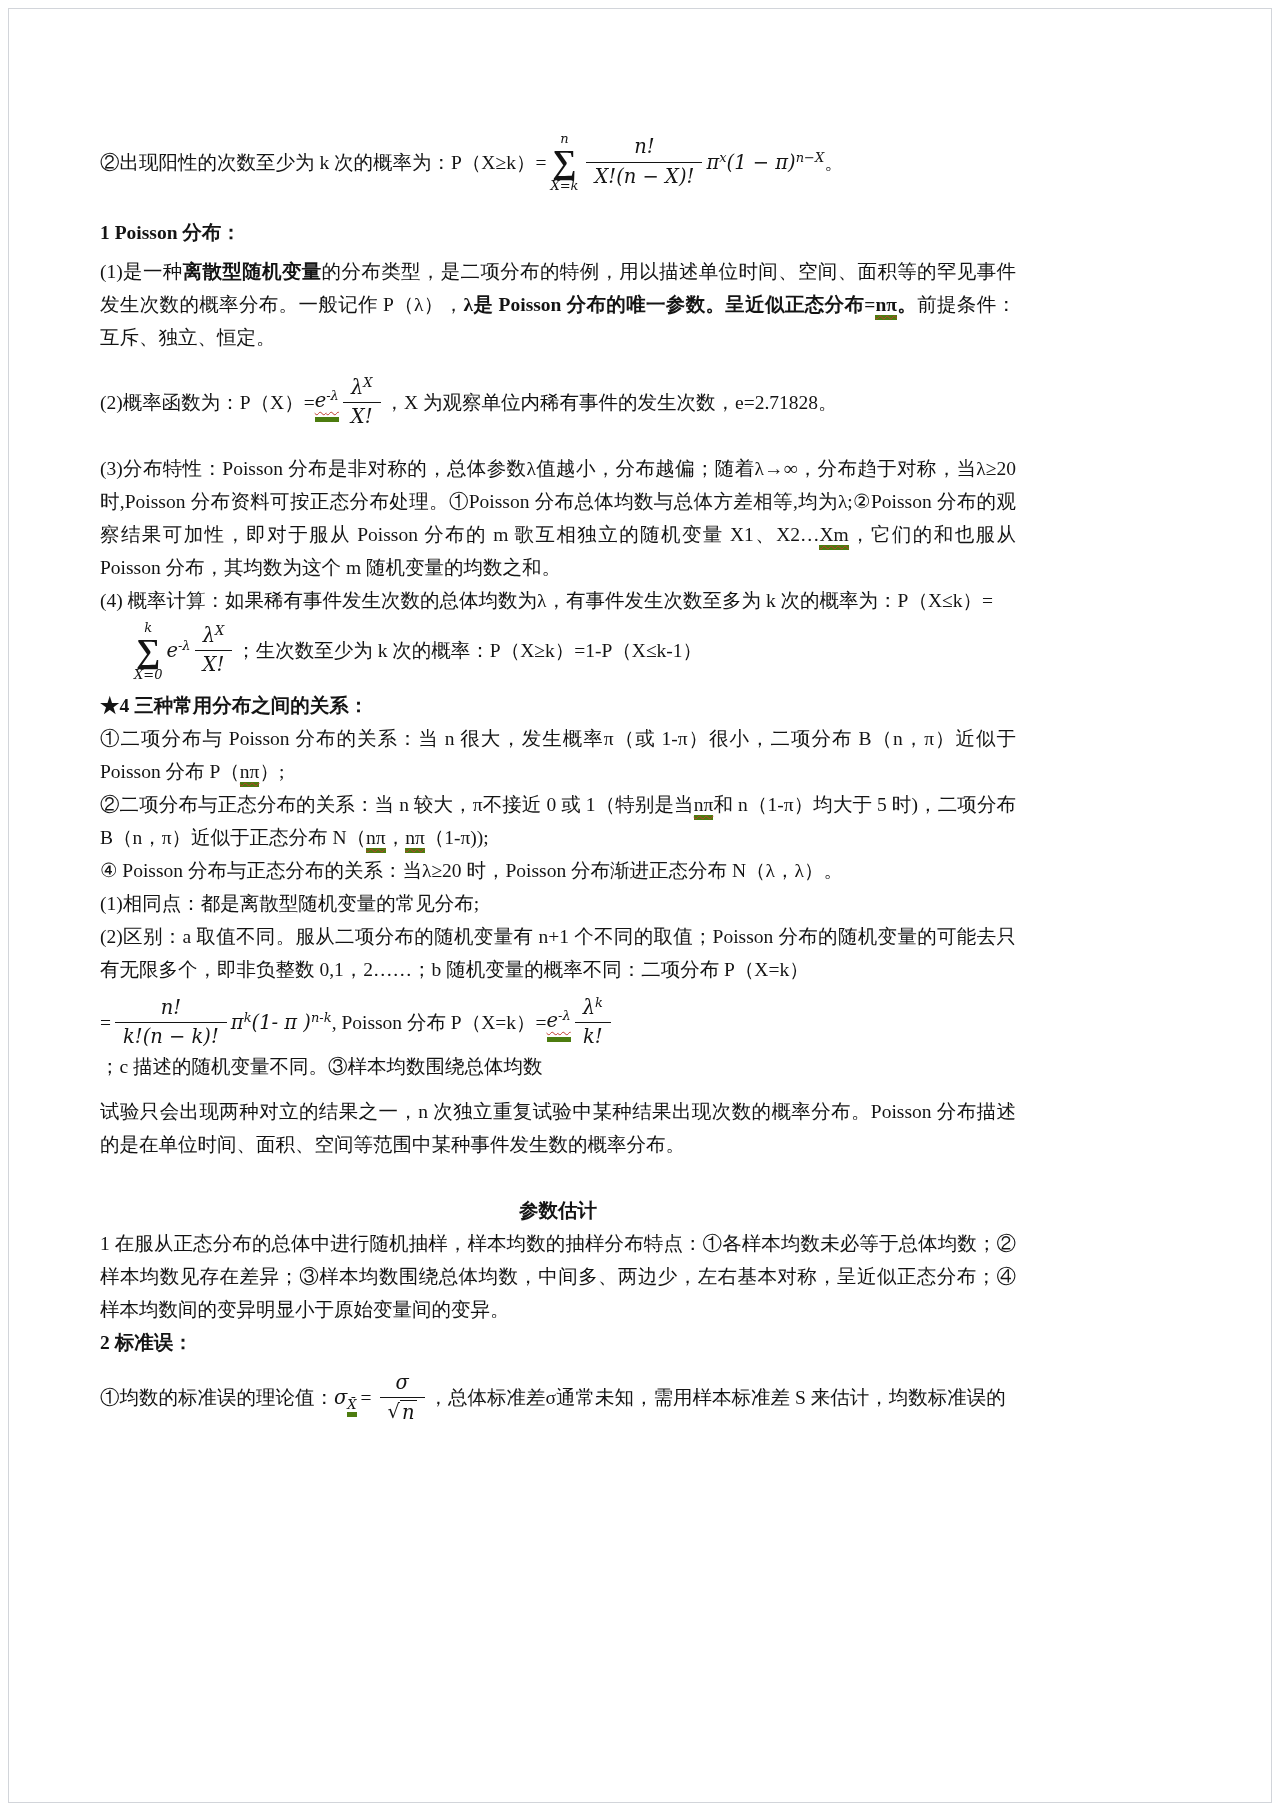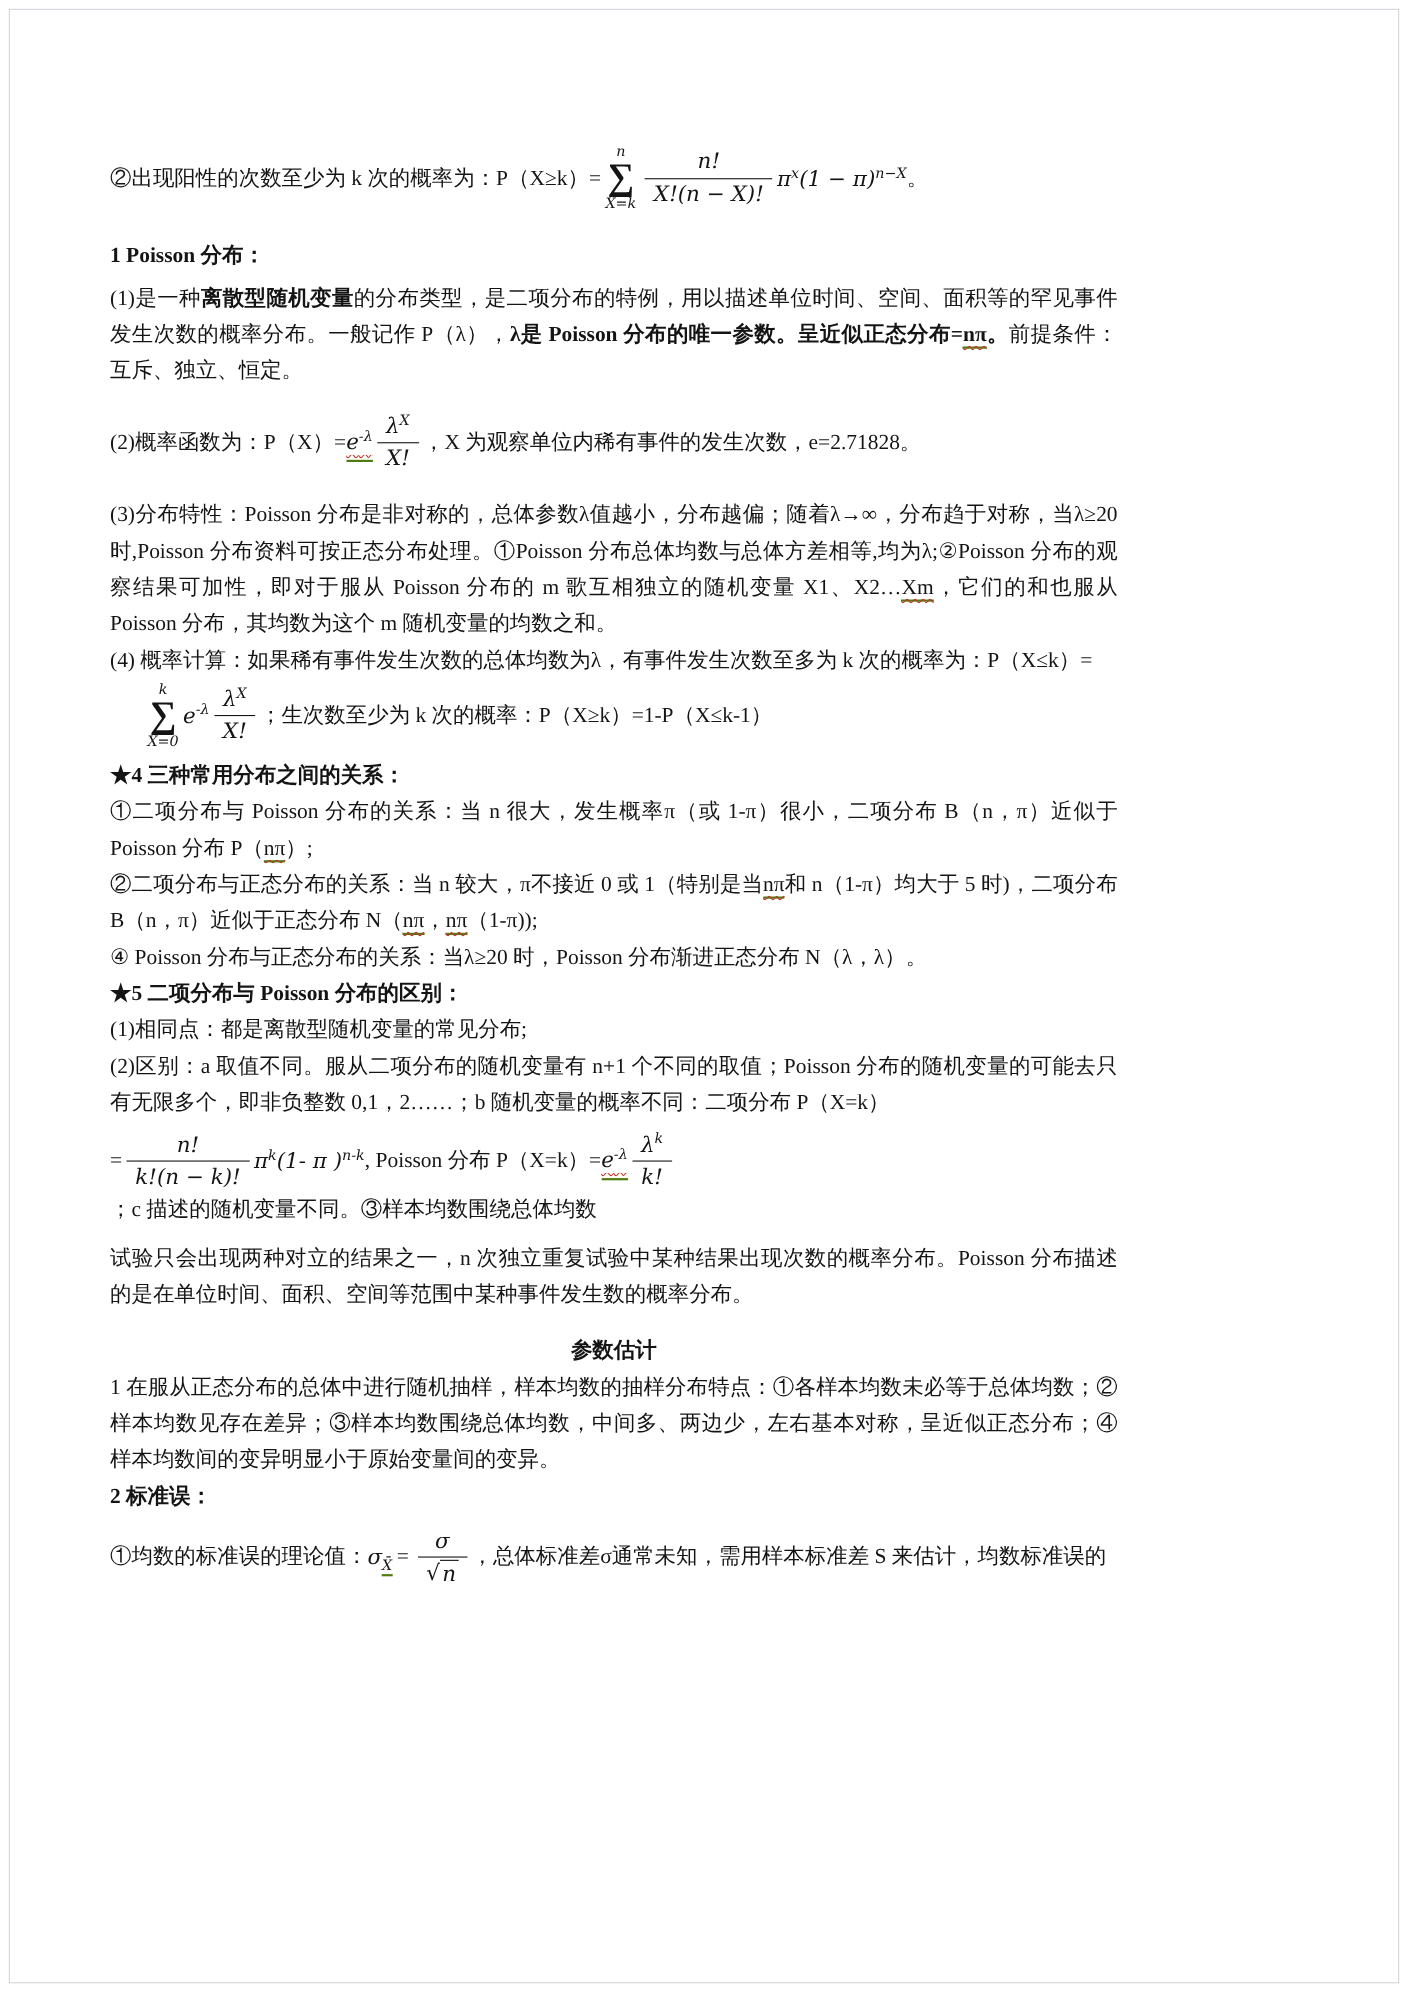--- a/index.html
+++ b/index.html
@@ -15,30 +15,30 @@
   .fline{display:flex;align-items:center;flex-wrap:wrap;text-align:left;}
   .math{font-family:"DejaVu Serif",serif;font-style:italic;text-align:right;}
   sup{font-size:13px;vertical-align:super;line-height:0;}
   sub{font-size:13px;vertical-align:sub;line-height:0;}
   .frac{display:inline-flex;flex-direction:column;text-align:center;vertical-align:middle;line-height:1.25;margin:0 4px;}
   .frac .num{padding:0 8px 2px 8px;}
   .frac .den{border-top:1.5px solid #141414;padding:2px 8px 0 8px;}
   .bigsum{display:inline-flex;flex-direction:column;align-items:center;line-height:1;vertical-align:middle;margin:0 4px;}
   .bigsum .lim{font-size:13px;font-style:italic;line-height:13px;font-family:"DejaVu Serif",serif;}
   .bigsum .sym{font-size:34px;line-height:34px;font-style:normal;font-weight:bold;}
-  .uline{border-bottom:2px solid #4d7c0f;}
+  .uline{border-bottom:5px solid #4d7c0f;}
   .wavy{text-decoration:underline wavy #c0392b;text-decoration-thickness:1px;text-underline-offset:4px;}
   .sqrt{display:inline-flex;align-items:flex-start;}
   .sqrt .rad{font-style:normal;}
   .sqrt .rdc{border-top:1px solid #141414;padding:0 2px;}
   .arrow-wrap{display:inline-flex;flex-direction:column;align-items:center;margin:0 8px;vertical-align:-8px;min-width:150px;}
   .arrow-label{font-size:14px;line-height:16px;letter-spacing:1px;}
   .arrow-line{display:flex;align-items:center;width:100%;height:14px;}
   .arrow-line .ln{flex:1;height:0;border-top:1.5px solid #222;}
-  .arrow-line .head{margin-left:-11px;font-size:19px;line-height:10px;} .sp22{margin-top:22px;} .sp18{margin-top:18px;}
+  .arrow-line .head{margin-left:-11px;font-size:19px;line-height:10px;} .sp22{margin-top:22px;} .sp18{margin-top:33px;}
   .sp8{margin-top:8px;} .sp6{margin-top:6px;} .sp4{margin-top:4px;}
   .sp10{margin-top:10px;} .sp14{margin-top:12px;} .sp24{margin-top:24px;}
 </style>
 </head>
 <body>
 
 <div class="page-frame"></div>
 
 <div class="content">
 
@@ -85,21 +85,20 @@
       <span class="den">X!</span>
     </span>
     <span>；生次数至少为 k 次的概率：P（X≥k）=1-P（X≤k-1）</span>
   </div>
 
   <h3 class="b sp8">★4 三种常用分布之间的关系：</h3>
   <p><span>①二项分布与 Poisson 分布的关系：当 n 很大，发生概率π（或 1-π）很小，二项分布 B（n，π）近似于 Poisson 分布 P（</span><span class="uline"><span class="wavy">nπ</span></span><span>）;</span></p>
   <p><span>②二项分布与正态分布的关系：当 n 较大，π不接近 0 或 1（特别是当</span><span class="uline"><span class="wavy">nπ</span></span><span>和 n（1-π）均大于 5 时)，二项分布 B（n，π）近似于正态分布 N（</span><span class="uline"><span class="wavy">nπ</span></span><span>，</span><span class="uline"><span class="wavy">nπ</span></span><span>（1-π));</span></p>
   <p>④  Poisson 分布与正态分布的关系：当λ≥20 时，Poisson 分布渐进正态分布 N（λ，λ）。</p>
 
-  <h3 class="b">★5 二项分布与 Poisson 分布的区别：</h3>
   <p>(1)相同点：都是离散型随机变量的常见分布;</p>
   <p><span>(2)区别：a 取值不同。服从二项分布的随机变量有 n+1 个不同的取值；Poisson 分布的随机变量的可能去只</span><span>有无限多个，即非负整数 0,1，2……；b 随机变量的概率不同：二项分布 P（X=k）</span></p>
 
   <div class="fline sp10">
     <span>=</span>
     <span class="frac math">
       <span class="num">n!</span>
       <span class="den">k!(n − k)!</span>
     </span>
     <span class="math"><span>π</span><sup>k</sup><span>(1- π )</span><sup>n-k</sup></span>

